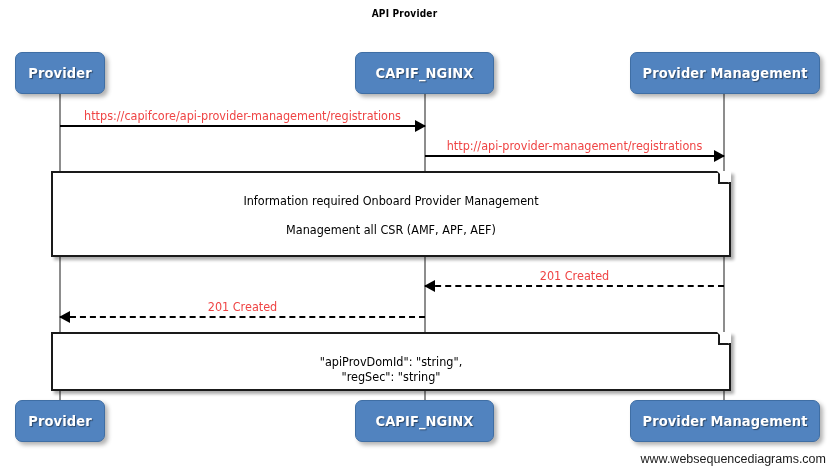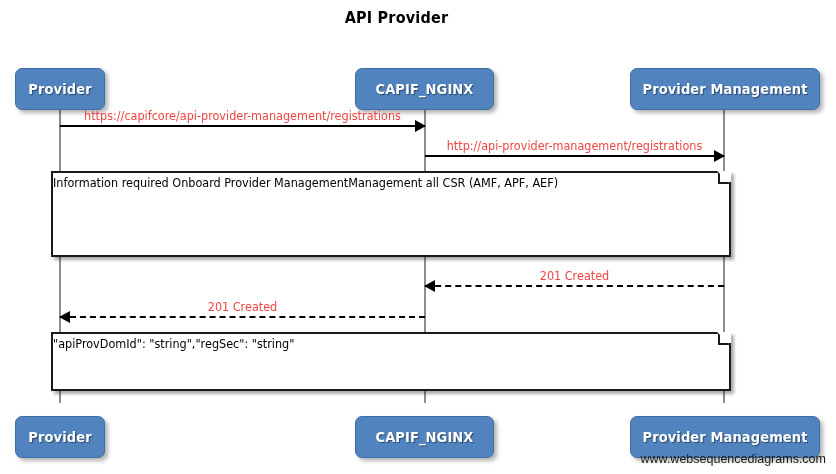--- a/index.html
+++ b/index.html
@@ -15,25 +15,25 @@
     position: relative;
     width: 836px;
     height: 474px;
     background: #ffffff;
     overflow: hidden;
   }
 
   
   .diagram-title {
     position: absolute;
-    left: 0;
+    left: 8px;
     top: 8px;
     width: 793px;
     text-align: center;
-    font-size: 16px;
+    font-size: 10px;
     font-weight: bold;
     color: #000000;
     letter-spacing: 0.2px;
   }
 
   
   .lifeline {
     position: absolute;
     width: 2px;
     background: #8d8d8d;
@@ -50,21 +50,20 @@
     color: #ffffff;
     font-size: 14.5px;
     font-weight: bold;
     display: flex;
     align-items: center;
     justify-content: center;
     box-shadow: 3px 3px 4px rgba(0,0,0,0.30);
     text-shadow: 1px 1px 1px rgba(0,0,0,0.45);
     white-space: nowrap;
     letter-spacing: 0.1px;
-    margin-top: 16px;
   }
 
   
   .msg {
     position: absolute;
     height: 2px;
   }
   .msg .line {
     position: absolute;
     left: 0;
@@ -130,23 +129,24 @@
     transform: rotate(45deg);
     transform-origin: 0 0;
     border-top: 0;
   }
   .note .note-body {
     position: absolute;
     left: 0;
     right: 0;
     top: 0;
     display: flex;
+    flex-direction: column;
     align-items: center;
     justify-content: flex-start;
-    padding-top: 2px;
+    padding-top: 20px;
   }
   .note .note-line {
     font-size: 12.5px;
     color: #000000;
     white-space: pre;
     text-align: center;
   }
   .note-gap { height: 14px; }
 
   

